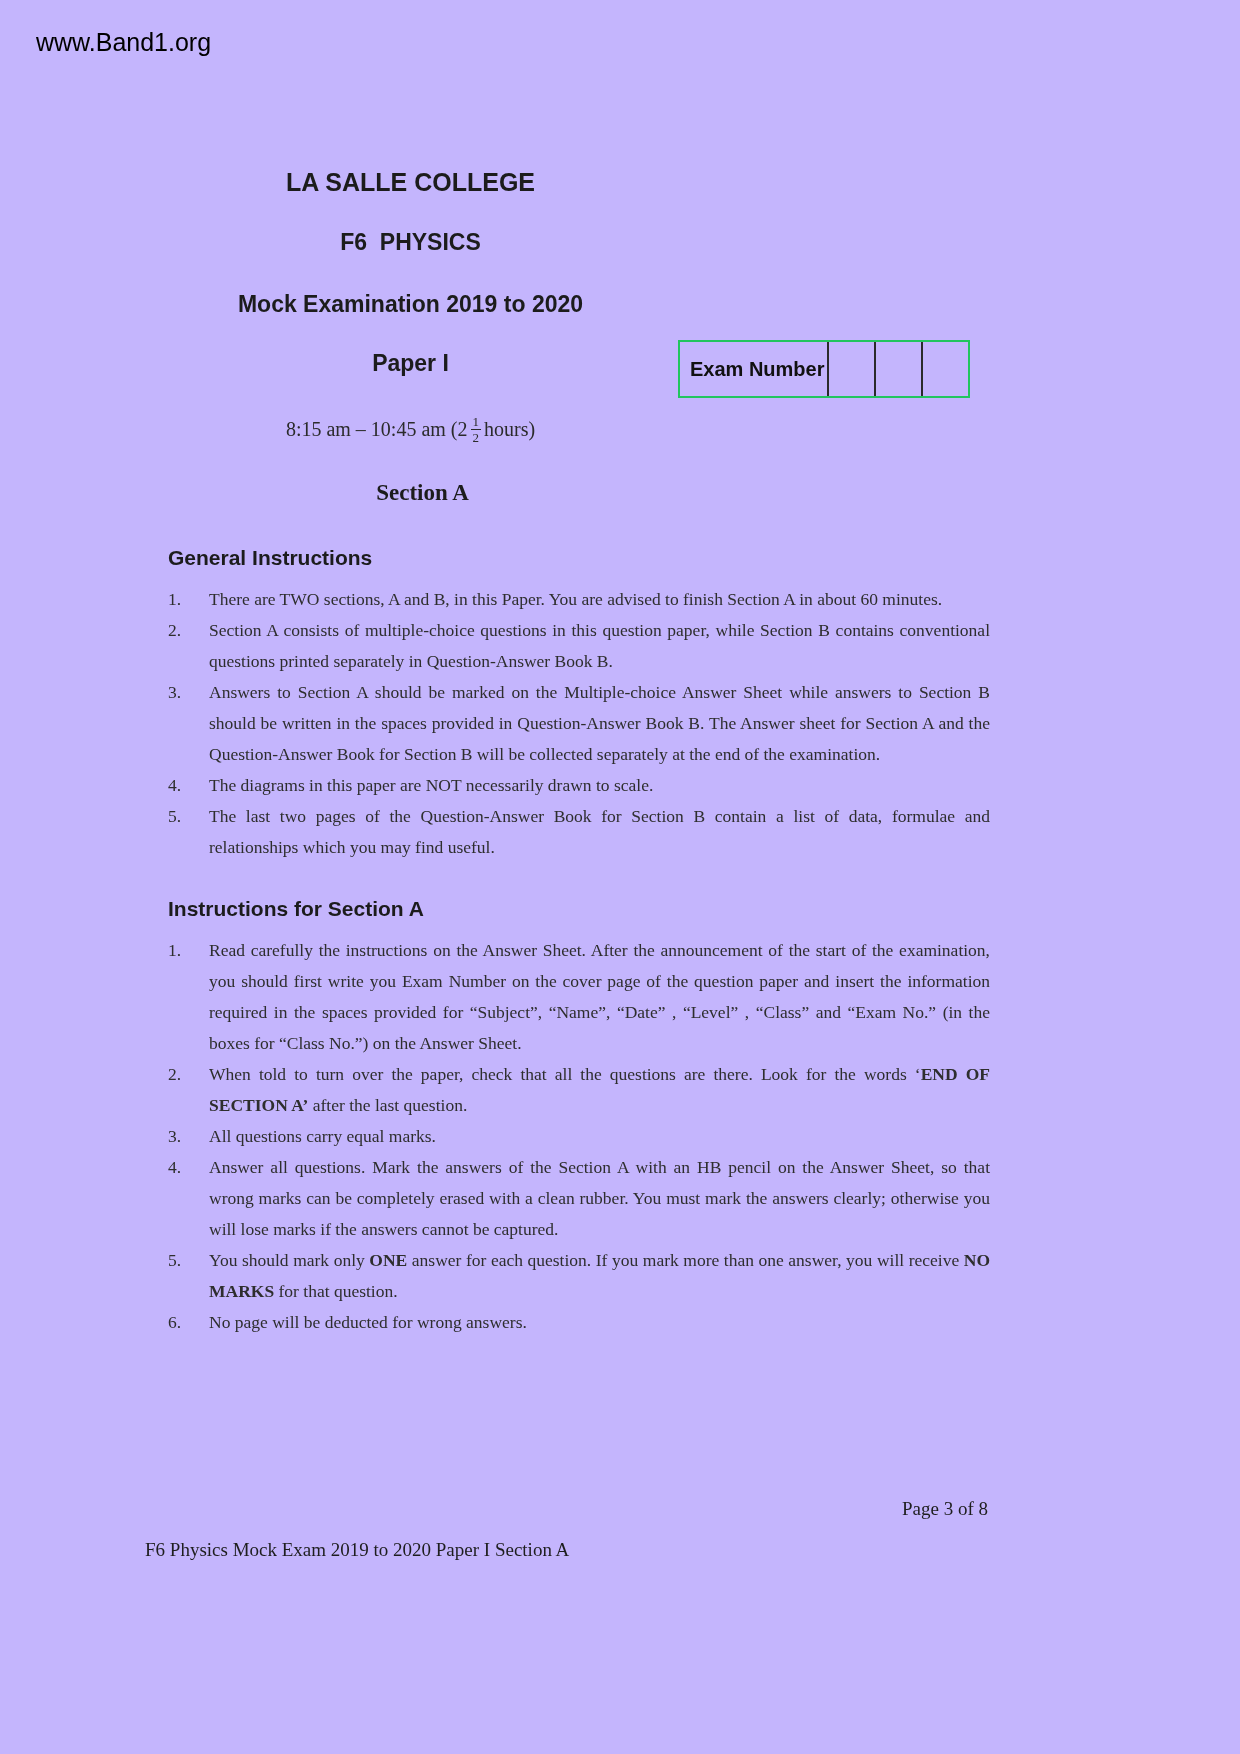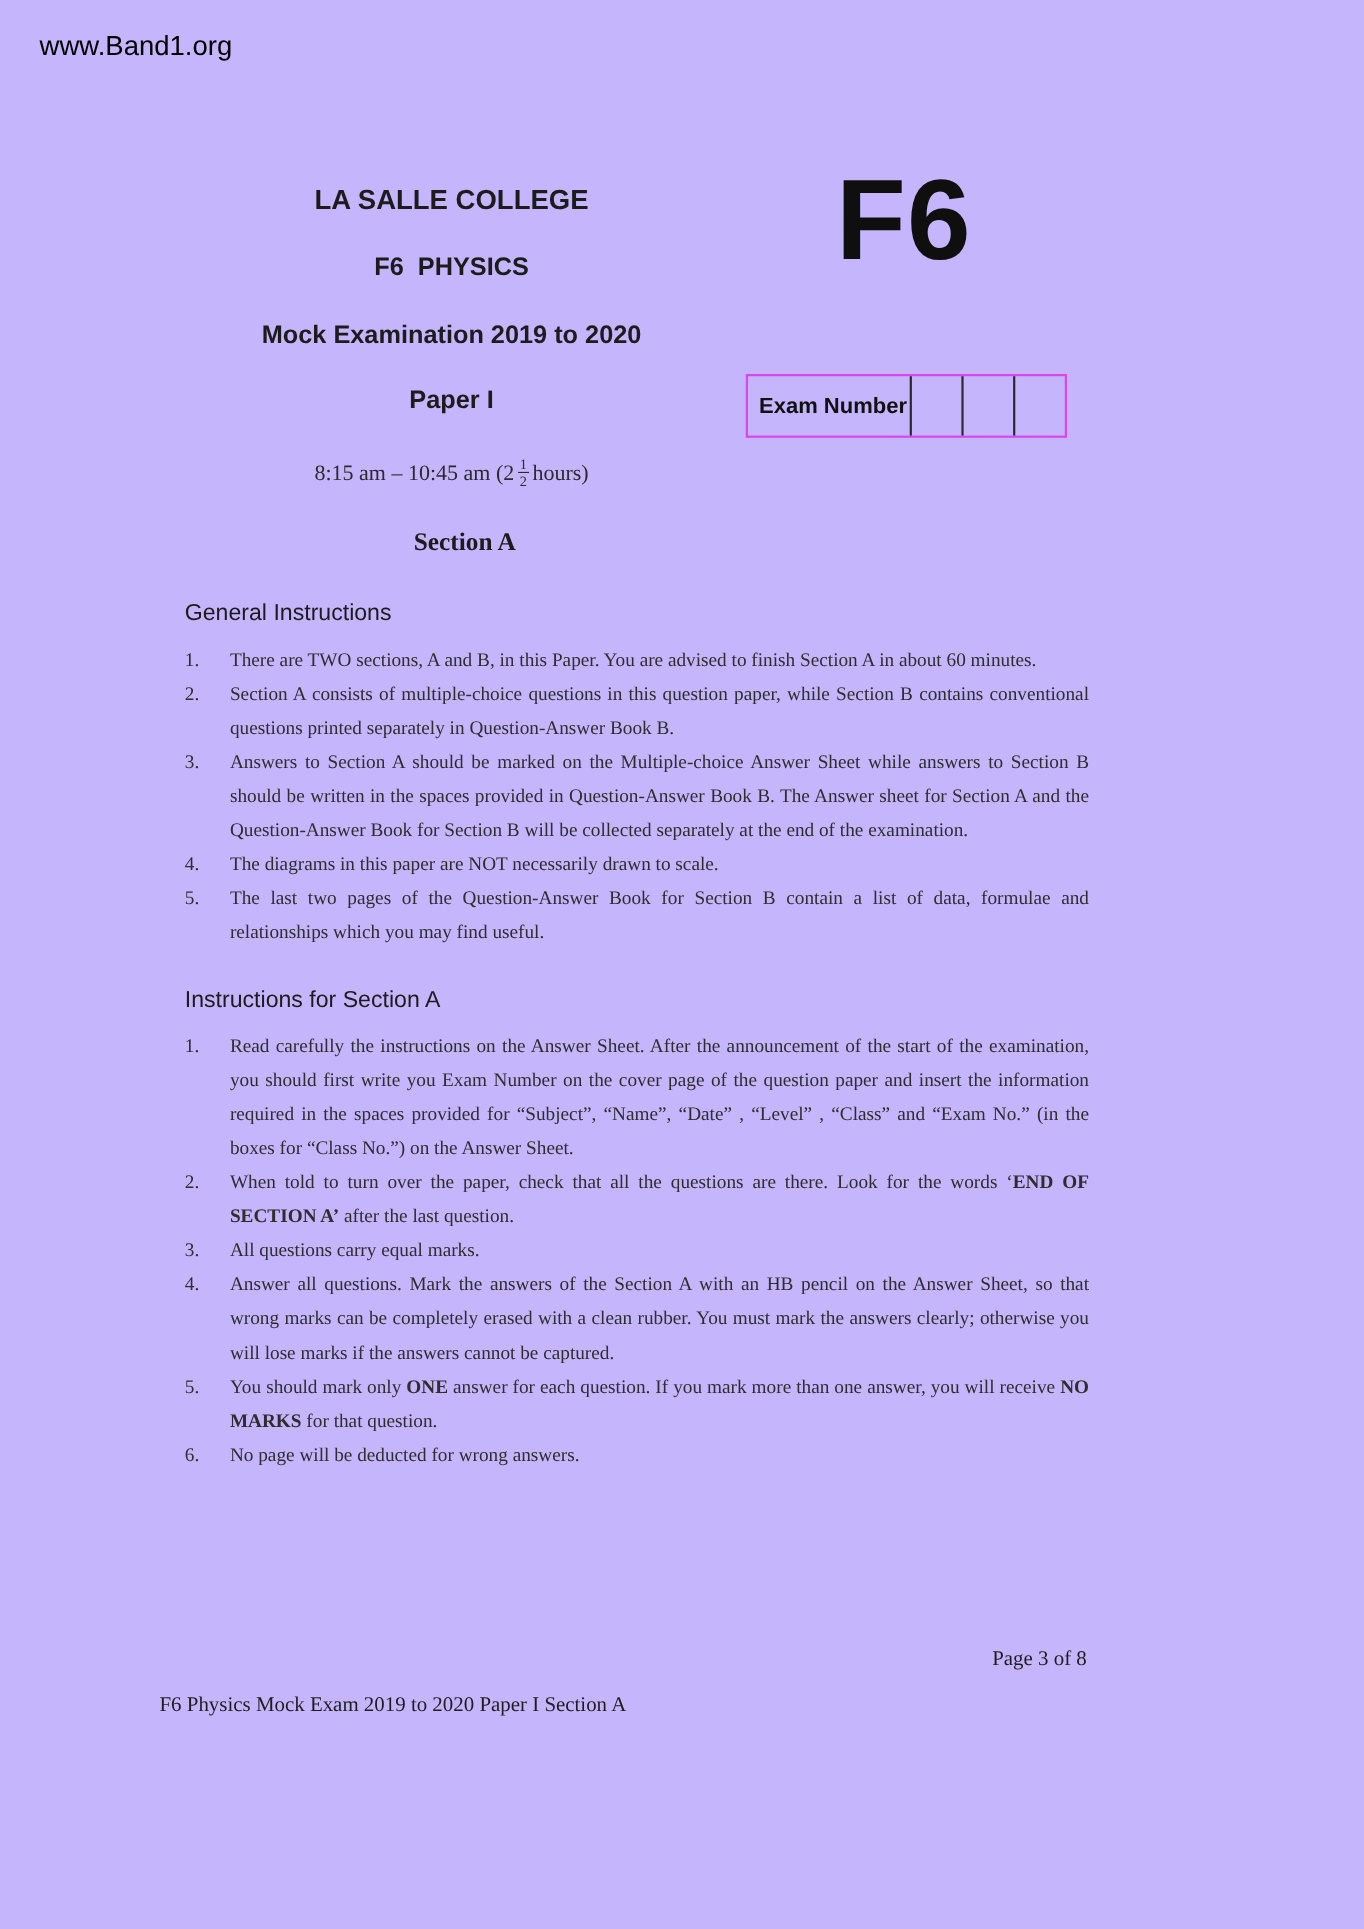--- a/index.html
+++ b/index.html
@@ -39,41 +39,41 @@
   .frac .fden { display:block; padding-top:1px; }
   .f6-badge {
     position:absolute; left:760px; top:148px;
     font-family:"Liberation Sans", sans-serif;
     font-weight:bold; font-size:104px; line-height:1;
     color:#0f0f0f; letter-spacing:1px;
   }
   .exam-number-box {
     position:absolute; left:678px; top:340px;
     width:292px; height:58px;
-    border:2px solid #d946ef;
+    border:2px solid #22c55e;
     display:flex; box-sizing:border-box;
     font-family:"Liberation Sans", sans-serif;
   }
   .exam-number-label {
     flex:1; display:flex; align-items:center;
     padding-left:10px; font-weight:bold; font-size:20px; color:#111;
   }
   .exam-cell { width:45px; border-left:2px solid #2b2b2b; }
   .section-a-title {
     position:absolute; left:170px; top:480px; width:505px;
     text-align:center;
     font-family:Liberation Serif, serif;
     font-weight:bold; font-size:23px; color:#1c1c1c;
   }
   .content {
     position:absolute; left:168px; top:546px; width:822px;
   }
   .block-title {
     font-family:"Liberation Sans", sans-serif;
-    font-size:21px; font-weight:400; color:#1c1c1c;
+    font-size:21px; font-weight:700; color:#1c1c1c;
     margin:0 0 14px 0;
   }
   .block-title.second { margin-top:34px; }
   .ilist { font-size:17.5px; line-height:31px; color:#2e2e2e; }
   .item { display:flex; }
   .item .num { width:41px; flex-shrink:0; }
   .item .body { flex:1; text-align:justify; }
   .footer-left {
     position:absolute; left:145px; top:1539px;
     font-size:19px; color:#1e1e1e;font-family:Liberation Serif, serif;
@@ -91,21 +91,20 @@
   <div class="watermark">www.Band1.org</div>
 
   <div class="head-center">
     <div class="school">LA SALLE COLLEGE</div>
     <div class="subject">F6  PHYSICS</div>
     <div class="exam">Mock Examination 2019 to 2020</div>
     <div class="paper">Paper I</div>
     <div class="time"><span>8:15 am – 10:45 am (2</span><span class="frac"><span class="fnum">1</span><span class="fden">2</span></span><span>hours)</span></div>
   </div>
 
-  <div class="f6-badge">F6</div>
 
   <div class="exam-number-box">
     <div class="exam-number-label">Exam Number</div>
     <div class="exam-cell"></div>
     <div class="exam-cell"></div>
     <div class="exam-cell"></div>
   </div>
 
   <div class="section-a-title">Section A</div>
 

